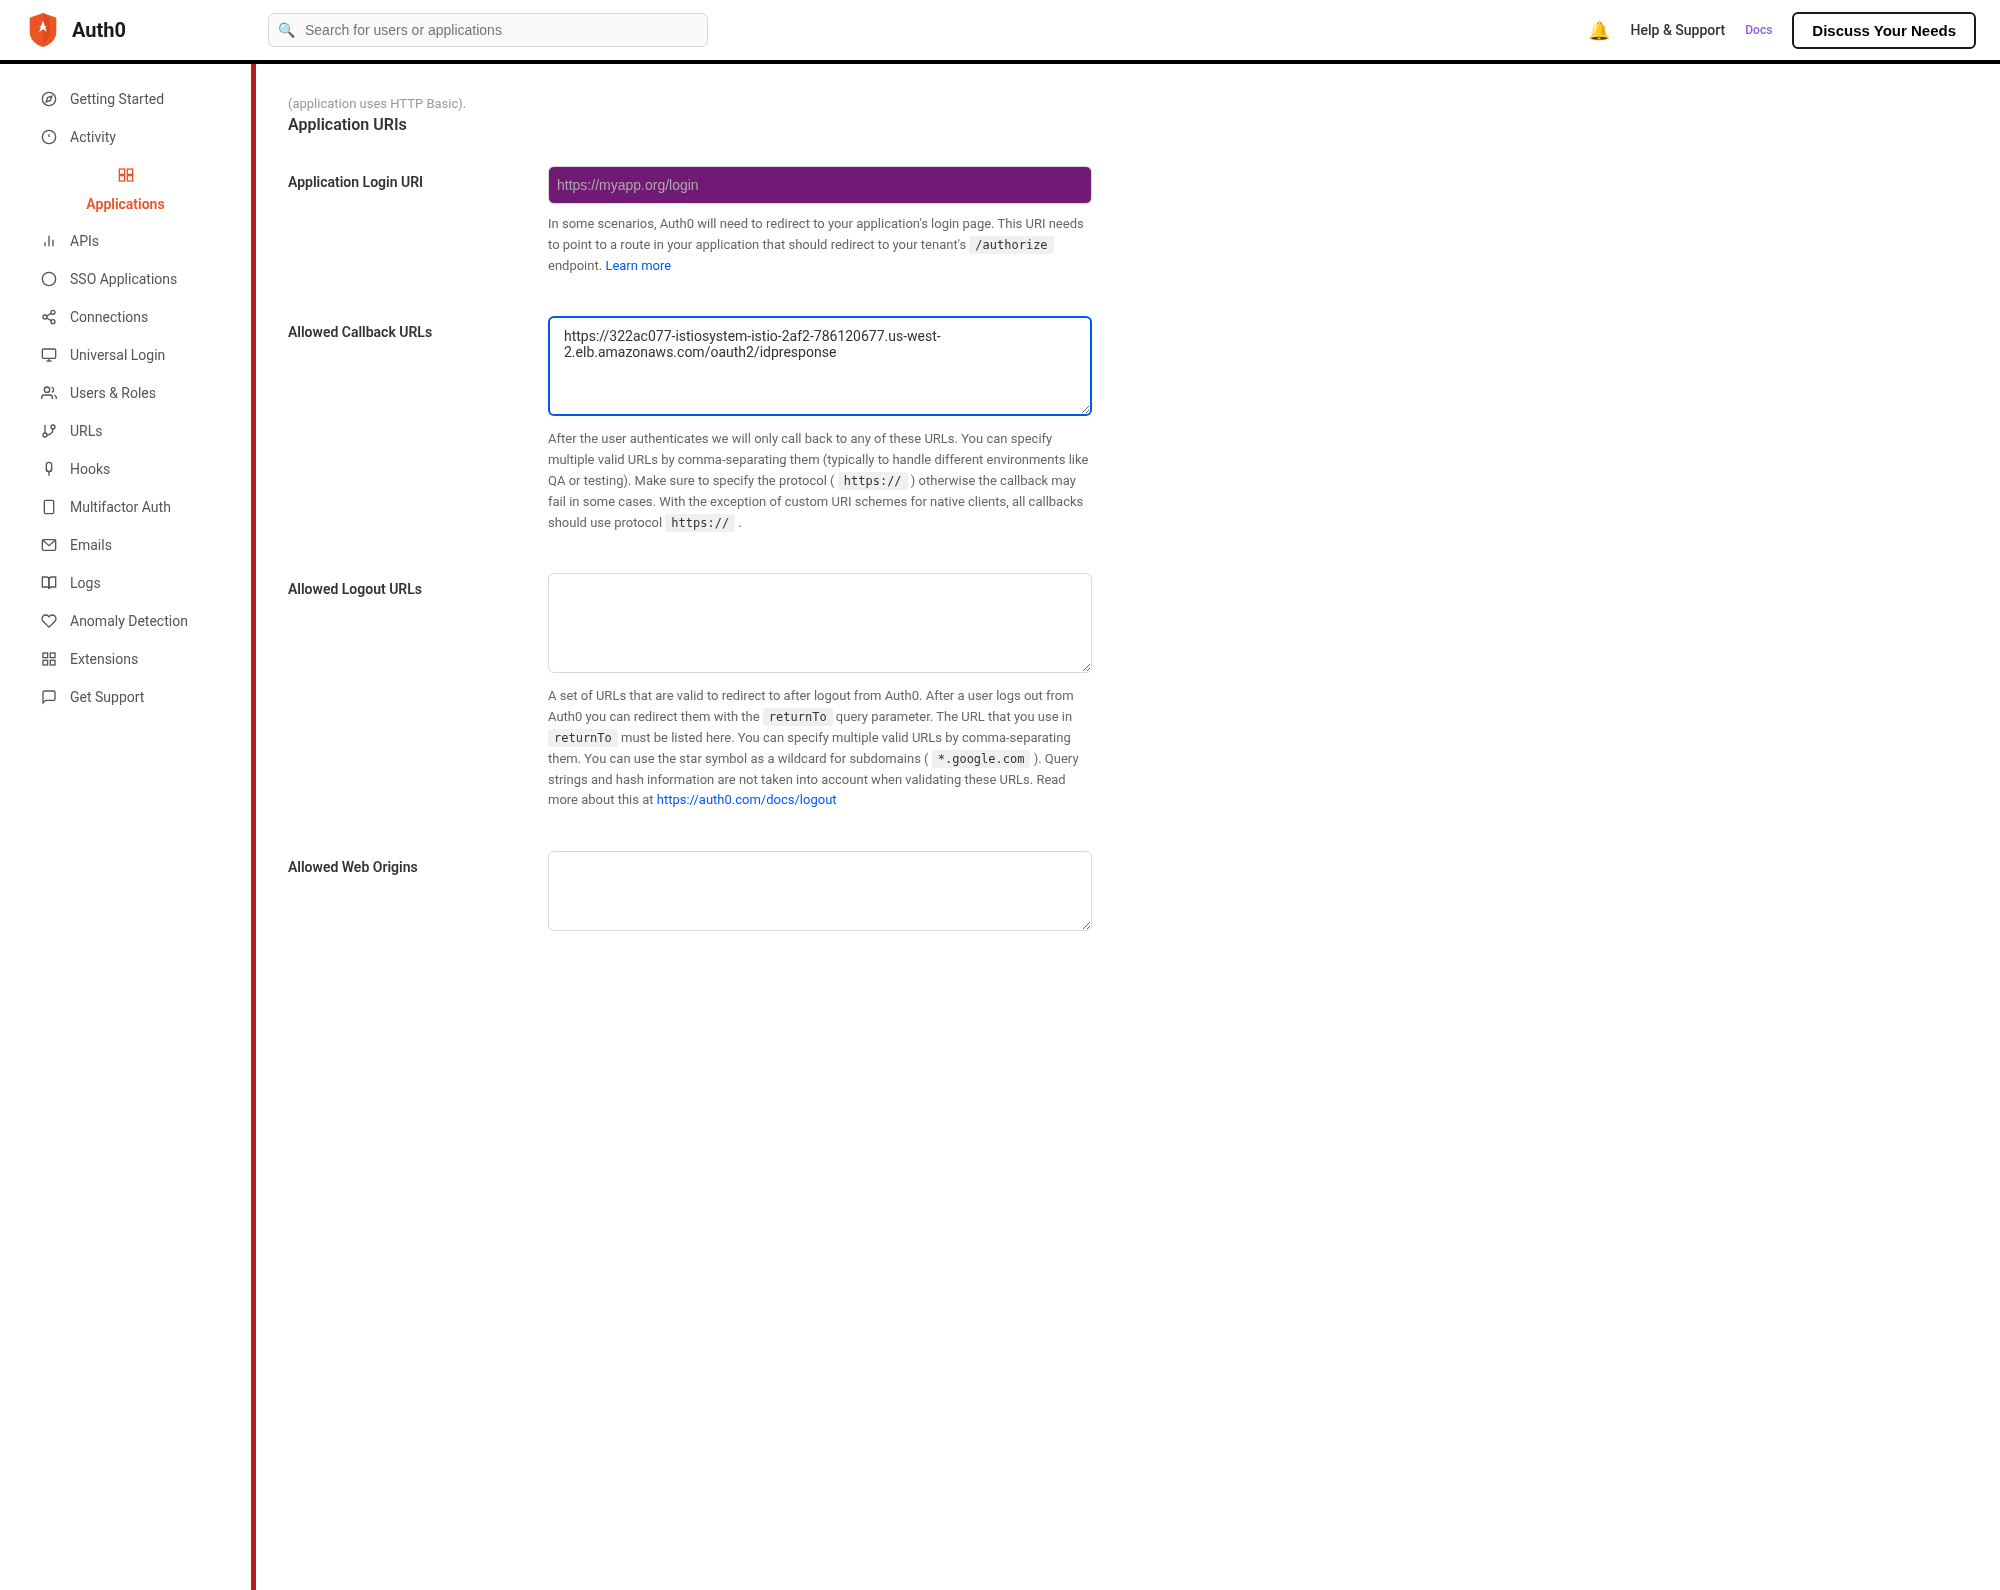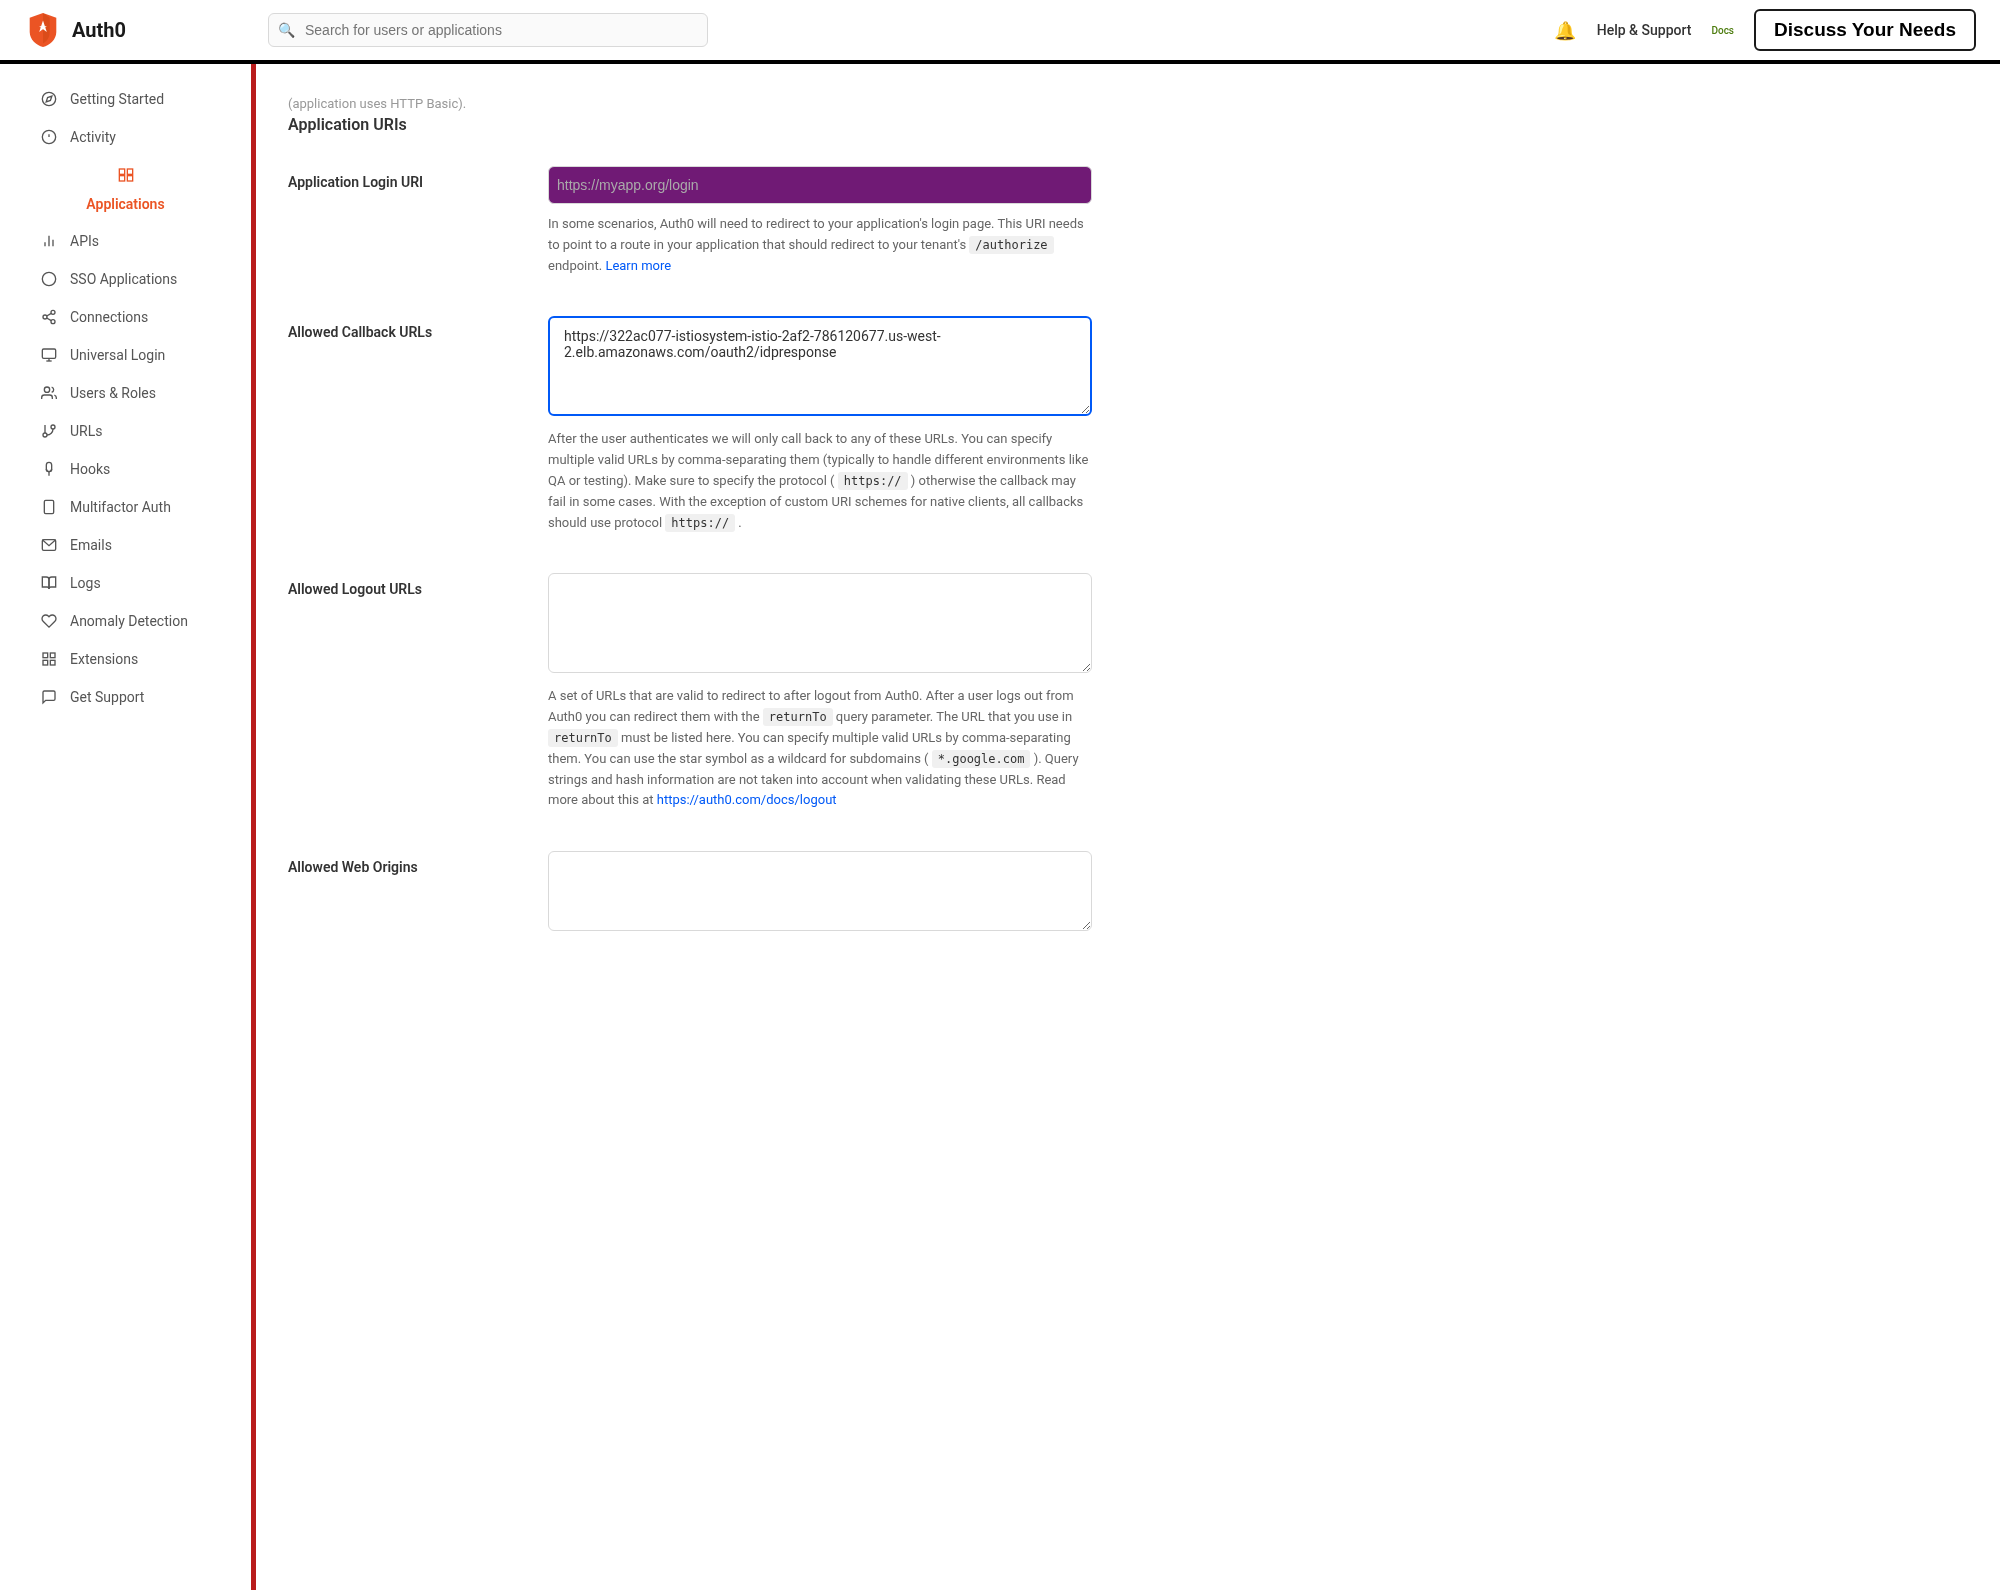--- a/index.html
+++ b/index.html
@@ -71,31 +71,31 @@
       color: #555;
       cursor: pointer;
     }
     .help-link {
       font-size: 14px;
       color: #333;
       text-decoration: none;
       font-weight: 500;
     }
     .docs-link {
-      font-size: 10px;
-      color: #4d7c0f;
+      font-size: 12px;
+      color: #8b5cf6;
       text-decoration: none;
       font-weight: 500;
     }
     .discuss-btn {
       padding: 8px 18px;
       border: 2px solid #1a1a1a;
       border-radius: 6px;
       background: #fff;
-      font-size: 19px;
+      font-size: 15px;
       font-weight: 600;
       cursor: pointer;
       white-space: nowrap;
     }
 
     
     .layout {
       display: flex;
       margin-top: 64px;
     }

